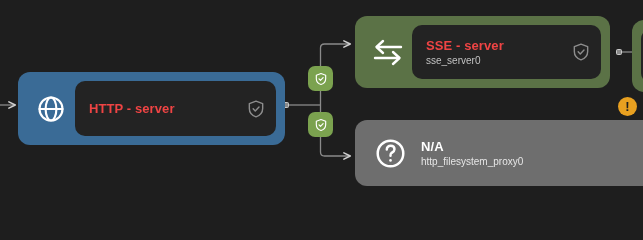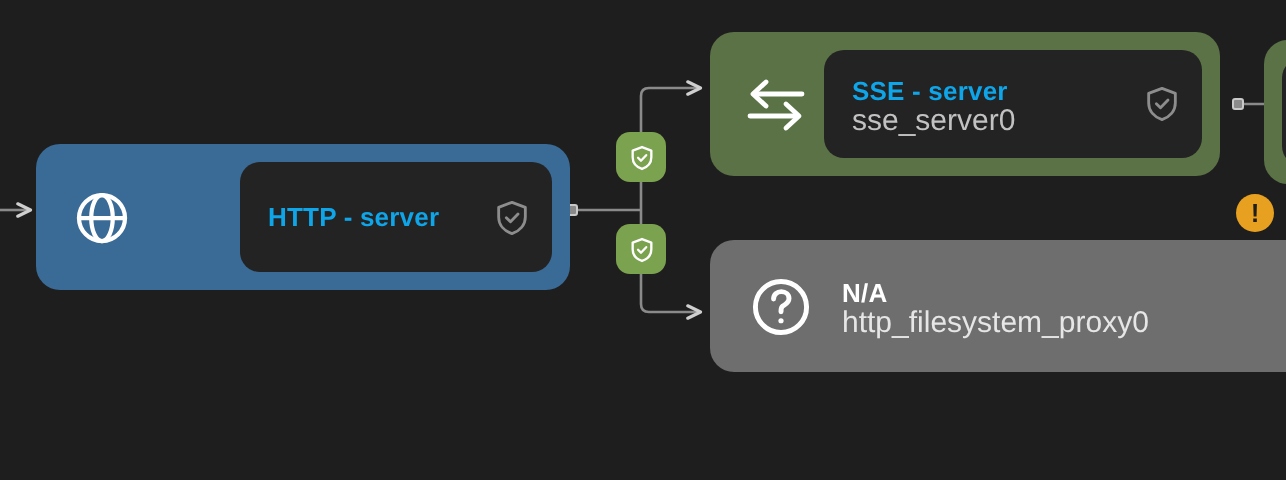--- a/index.html
+++ b/index.html
@@ -24,35 +24,35 @@
     display:flex;align-items:center;justify-content:center;
     flex:0 0 auto;color:#ffffff;
   }
   .card{
     background:#232323;border-radius:10px;
     flex:1 1 auto;display:flex;align-items:center;
     box-sizing:border-box;height:100%;
   }
   .card-text{flex:1 1 auto;min-width:0;}
   .title{
-    color:#0ea5e9;font-size:13px;font-weight:bold;
+    color:#ef4444;font-size:13px;font-weight:bold;
     letter-spacing:.1px;line-height:15px;white-space:nowrap;
   }
   .subtitle{
-    color:#c2c2c2;font-size:15px;line-height:12px;
+    color:#c2c2c2;font-size:10px;line-height:12px;
     margin-top:2px;white-space:nowrap;
   }
   .flat-text .title{color:#ffffff;}
   .flat-text .subtitle{color:#e6e6e6;}
   .card-shield{flex:0 0 auto;display:flex;align-items:center;justify-content:center;}
 
   
   #node-http{left:18px;top:72px;width:267px;height:73px;padding:9px;}
   #node-http .node-icon{width:48px;height:100%;}
-  #node-http .card{padding:0 10px 0 14px;margin-left:45px;}
+  #node-http .card{padding:0 10px 0 14px;}
 
   #node-sse{left:355px;top:16px;width:255px;height:72px;padding:9px;}
   #node-sse .node-icon{width:48px;height:100%;}
   #node-sse .card{padding:0 10px 0 14px;}
 
   #node-na{left:355px;top:120px;width:430px;height:66px;padding:0 0 0 12px;}
   #node-na .node-icon{width:46px;height:100%;}
   #node-na .na-text{padding-left:8px;}
 
   #node-partial{left:632px;top:20px;width:40px;height:72px;padding:9px;}

